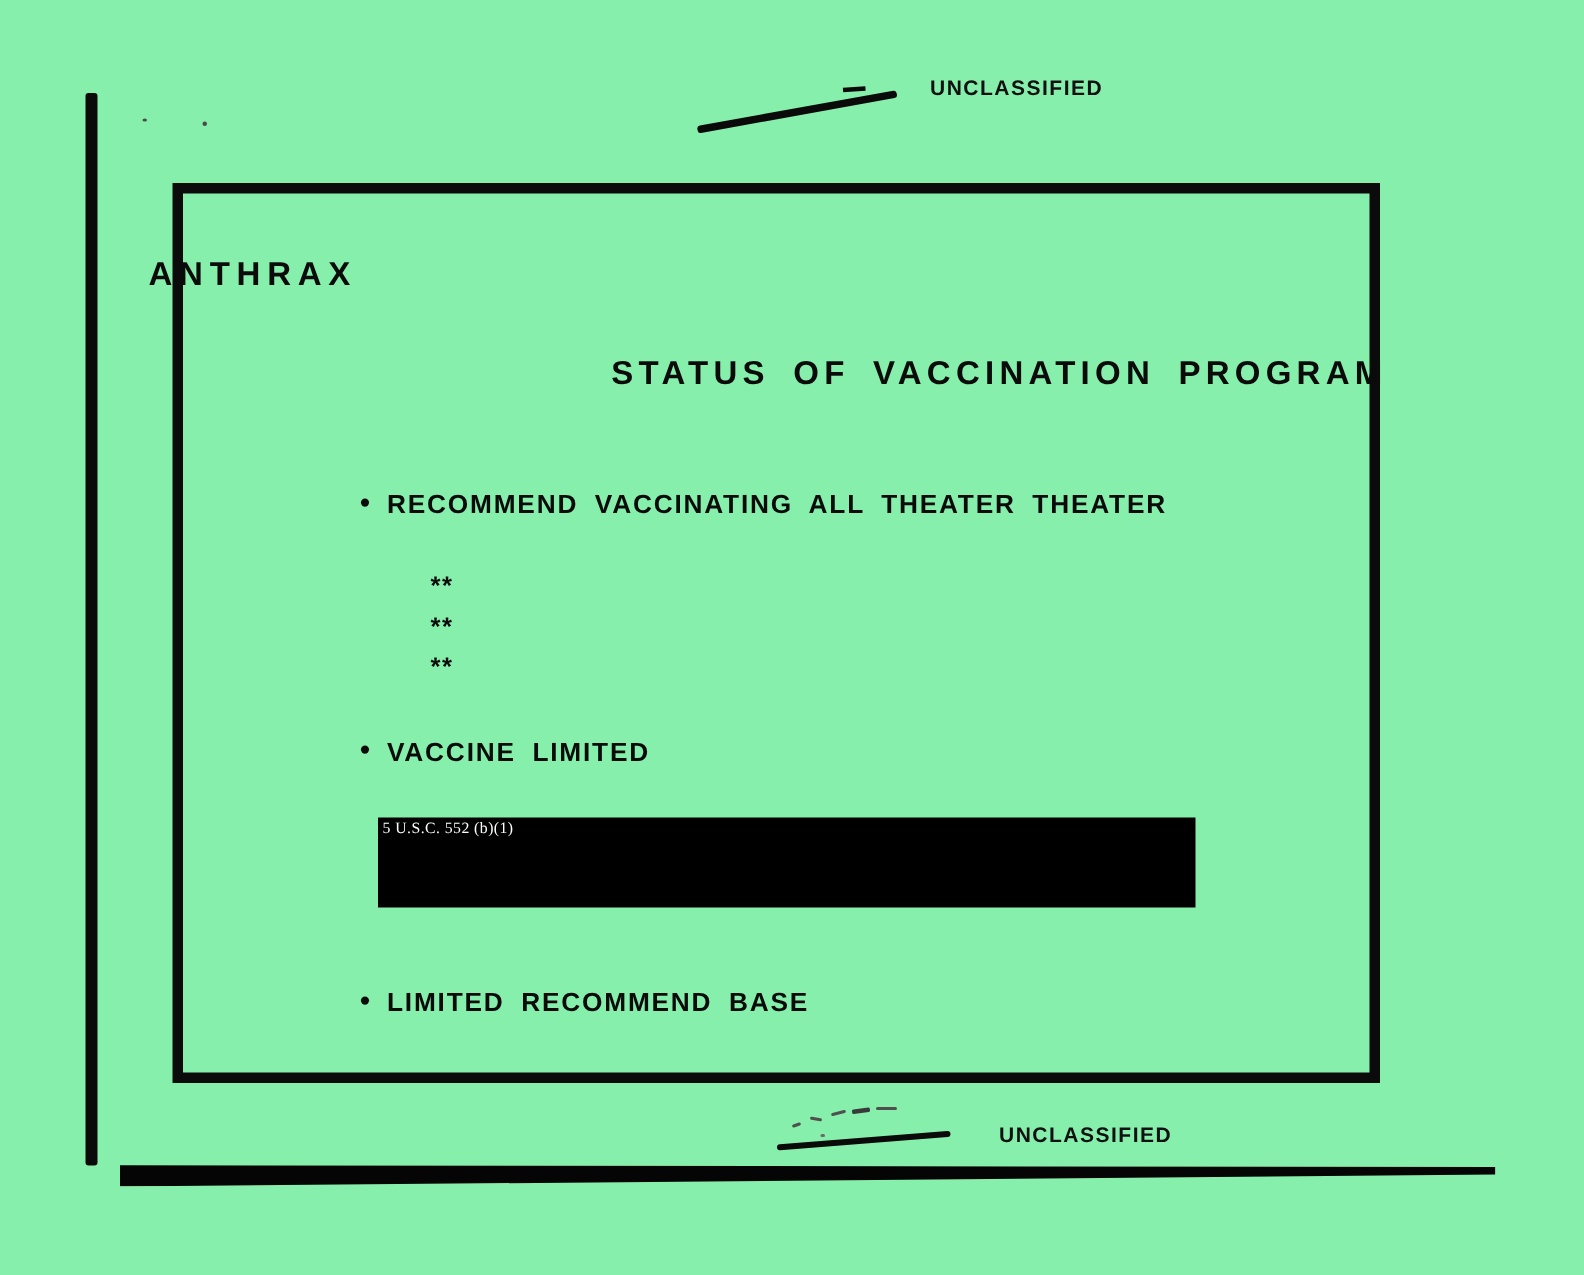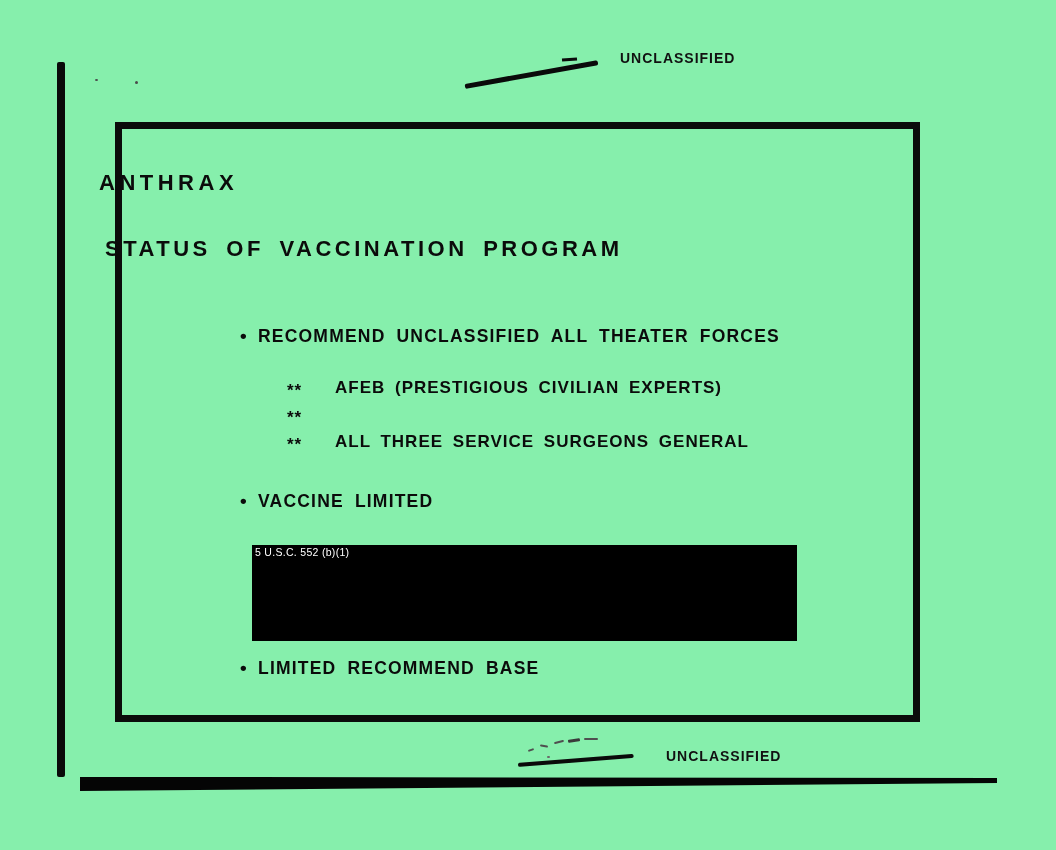--- a/index.html
+++ b/index.html
@@ -69,22 +69,22 @@
   }
 
   
   .slide-title {
     left: 115px; top: 170px; width: 805px;
     text-align: left; font-size: 22px; font-weight: bold;
     letter-spacing: 4.5px; line-height: 26px;
     transform: translateX(-16px); white-space: nowrap;
   }
   .slide-subtitle {
-    left: 115px; top: 235px; width: 805px;
-    text-align: left; font-size: 22px; font-weight: bold;
+    left: 130px; top: 235px; width: 805px;
+    text-align: right; font-size: 22px; font-weight: bold;
     letter-spacing: 3.5px; word-spacing: 6px; line-height: 28px;
     transform: translateX(-10px); white-space: nowrap;
   }
 
   .bullet-row {
     display: flex; align-items: flex-start;
     left: 240px; font-size: 17.5px; font-weight: bold;
     letter-spacing: 1.2px; word-spacing: 5px; line-height: 22px;
     white-space: nowrap;
   }
@@ -101,22 +101,23 @@
     height: 27px; font-size: 17px; font-weight: bold;
     letter-spacing: 1px; word-spacing: 4px; line-height: 27px;
     white-space: nowrap;
   }
   .sub-bullet-row .sub-bullet-marker {
     width: 48px; letter-spacing: 1px; position: relative; top: 3px;
   }
 
   
   .redaction-box {
-    left: 252px; top: 545px; width: 545px; height: 96px;
+    left: 252px; top: 545px; width: 545px; height: 60px;
     background: #000000;
+    font-family: Liberation Serif, serif;
   }
   .redaction-label {
     padding: 1px 0 0 3px;
     color: #ffffff; font-size: 10.5px; font-weight: normal;
     letter-spacing: 0.3px; line-height: 13px;
   }
 </style>
 </head>
 <body>
 
@@ -130,34 +131,32 @@
   <div class="abs top-dash"></div>
   <div class="abs class-text top-class-text">UNCLASSIFIED</div>
 
   <div class="abs slide-frame"></div>
 
   <div class="abs slide-title">ANTHRAX</div>
   <div class="abs slide-subtitle">STATUS OF VACCINATION PROGRAM</div>
 
   <div class="abs bullet-row bullet-1">
     <span class="bullet-marker">•</span>
-    <span class="bullet-text">RECOMMEND UNCLASSIFIED ALL THEATER FORCES</span>
+    <span class="bullet-text">RECOMMEND VACCINATING ALL THEATER THEATER</span>
   </div>
 
   <div class="abs sub-bullets">
     <div class="sub-bullet-row">
       <span class="sub-bullet-marker">**</span>
-      <span class="sub-bullet-text">AFEB (PRESTIGIOUS CIVILIAN EXPERTS)</span>
     </div>
     <div class="sub-bullet-row">
       <span class="sub-bullet-marker">**</span>
     </div>
     <div class="sub-bullet-row">
       <span class="sub-bullet-marker">**</span>
-      <span class="sub-bullet-text">ALL THREE SERVICE SURGEONS GENERAL</span>
     </div>
   </div>
 
   <div class="abs bullet-row bullet-2">
     <span class="bullet-marker">•</span>
     <span class="bullet-text">VACCINE LIMITED</span>
   </div>
 
   <div class="abs redaction-box">
     <div class="redaction-label">5 U.S.C. 552 (b)(1)</div>

